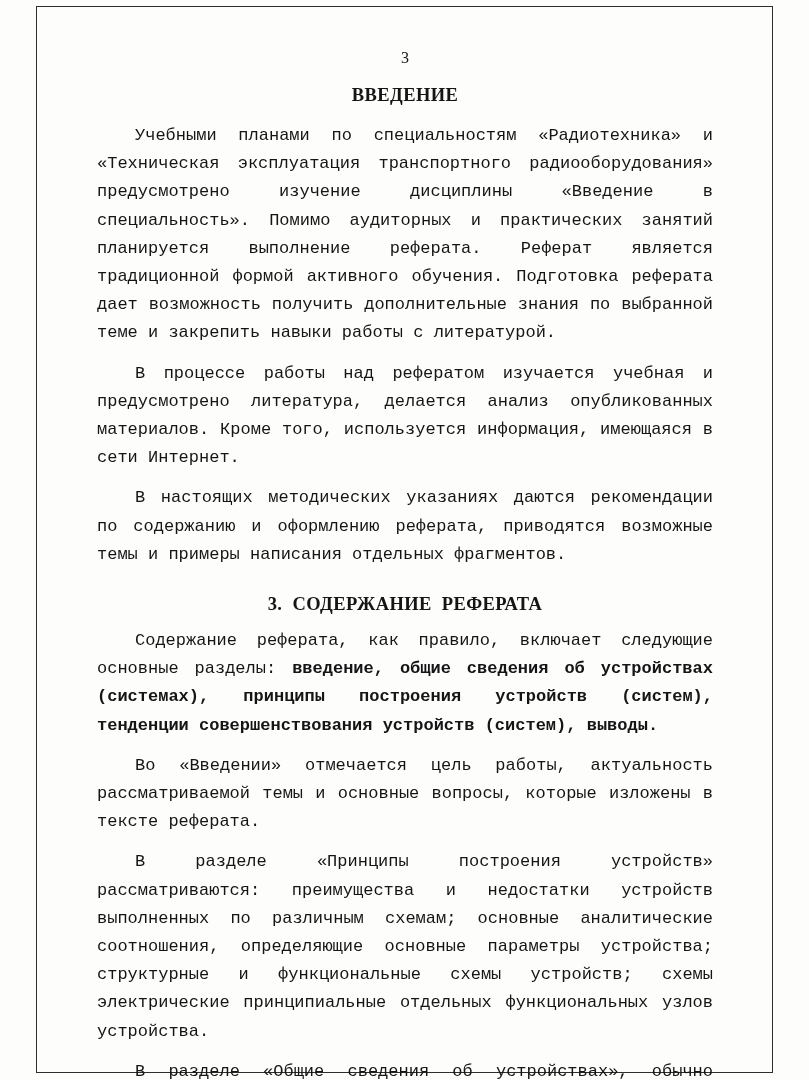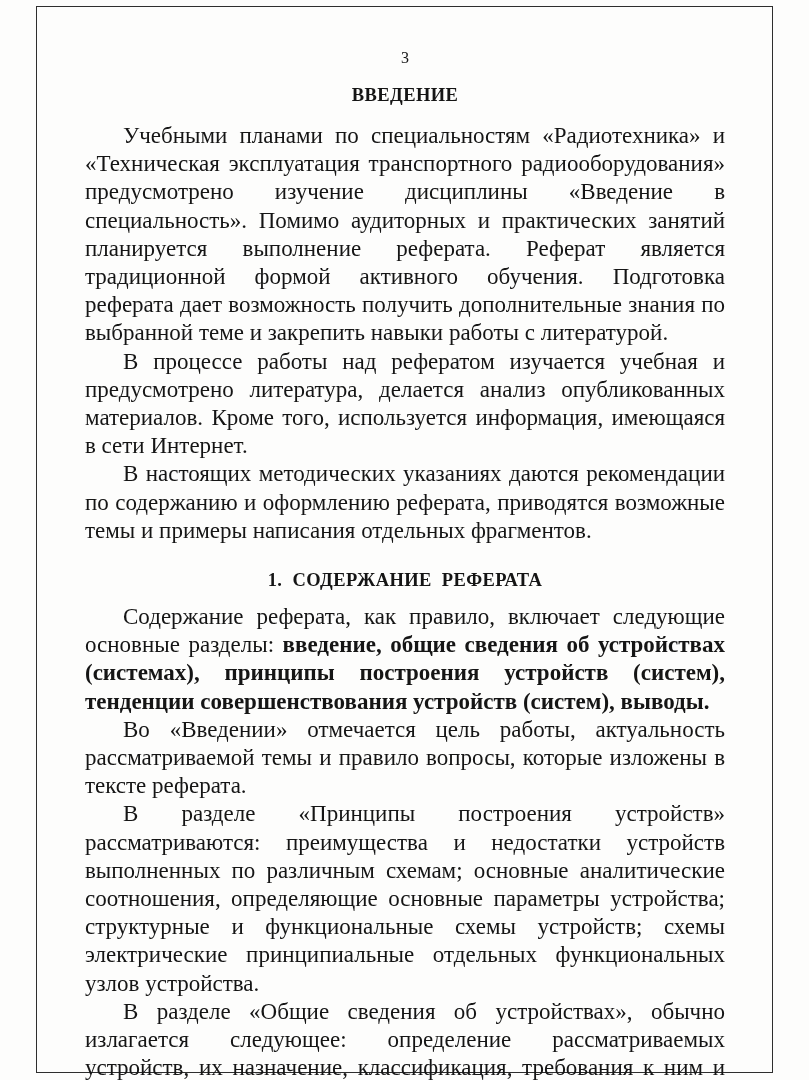--- a/index.html
+++ b/index.html
@@ -43,44 +43,45 @@
     text-align: center;
     margin: 8px 0 16px 0;
     letter-spacing: 0.4px;
     word-spacing: 5px;
   }
   h2.section-heading {
     margin-top: 24px;
     margin-bottom: 12px;
   }
   p.para {
-    margin: 0;
-    font-size: 23px;
+    margin: 12px;
+    font-size: 17px;
     line-height: 28.2px;
     text-align: justify;
     text-indent: 38px;
+    font-family: Liberation Mono, monospace;
   }
   p.para strong {
     font-weight: bold;
   }
 </style>
 </head>
 <body>
 
 <div class="scan-frame"></div>
 
 <div class="content">
   <div class="page-number">3</div>
 
   <h1 class="heading">ВВЕДЕНИЕ</h1>
 
   <p class="para">Учебными планами по специальностям «Радиотехника» и «Техническая эксплуатация транспортного радиооборудования» предусмотрено изучение дисциплины «Введение в специальность». Помимо аудиторных и практических занятий планируется выполнение реферата. Реферат является традиционной формой активного обучения. Подготовка реферата дает возможность получить дополнительные знания по выбранной теме и закрепить навыки работы с литературой.</p>
   <p class="para">В процессе работы над рефератом изучается учебная и предусмотрено литература, делается анализ опубликованных материалов. Кроме того, используется информация, имеющаяся в сети Интернет.</p>
   <p class="para">В настоящих методических указаниях даются рекомендации по содержанию и оформлению реферата, приводятся возможные темы и примеры написания отдельных фрагментов.</p>
 
-  <h2 class="heading section-heading">1. СОДЕРЖАНИЕ РЕФЕРАТА</h2>
+  <h2 class="heading section-heading">3. СОДЕРЖАНИЕ РЕФЕРАТА</h2>
 
   <p class="para"><span>Содержание реферата, как правило, включает следующие основные разделы: </span><strong>введение, общие сведения об устройствах (системах), принципы построения устройств (систем), тенденции совершенствования устройств (систем), выводы.</strong></p>
 
-  <p class="para">Во «Введении» отмечается цель работы, актуальность рассматриваемой темы и правило вопросы, которые изложены в тексте реферата.</p>
+  <p class="para">Во «Введении» отмечается цель работы, актуальность рассматриваемой темы и основные вопросы, которые изложены в тексте реферата.</p>
   <p class="para">В разделе «Принципы построения устройств» рассматриваются: преимущества и недостатки устройств выполненных по различным схемам; основные аналитические соотношения, определяющие основные параметры устройства; структурные и функциональные схемы устройств; схемы электрические принципиальные отдельных функциональных узлов устройства.</p>
   <p class="para">В разделе «Общие сведения об устройствах», обычно излагается следующее: определение рассматриваемых устройств, их назначение, классификация, требования к ним и состав; особенности систем, в которые входит устройство; сигналы и помехи, действующие на входе; функции устройства и обобщенная структурная схема.</p>
 </div>
 
 </body></html>

